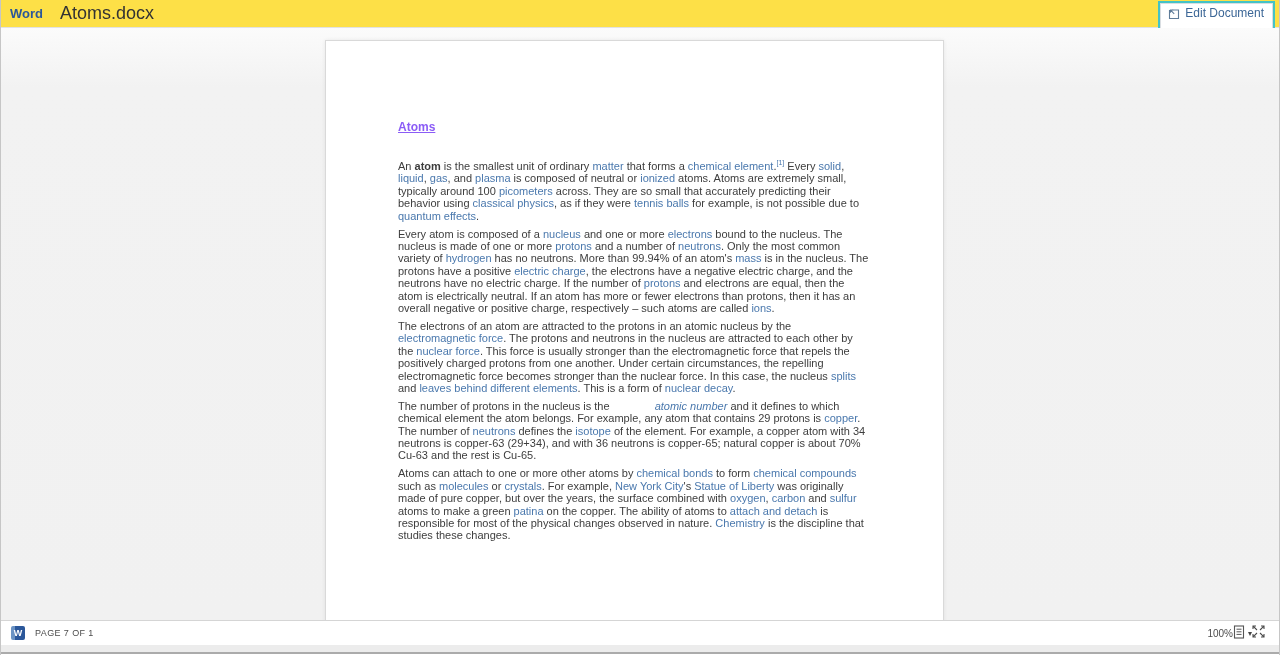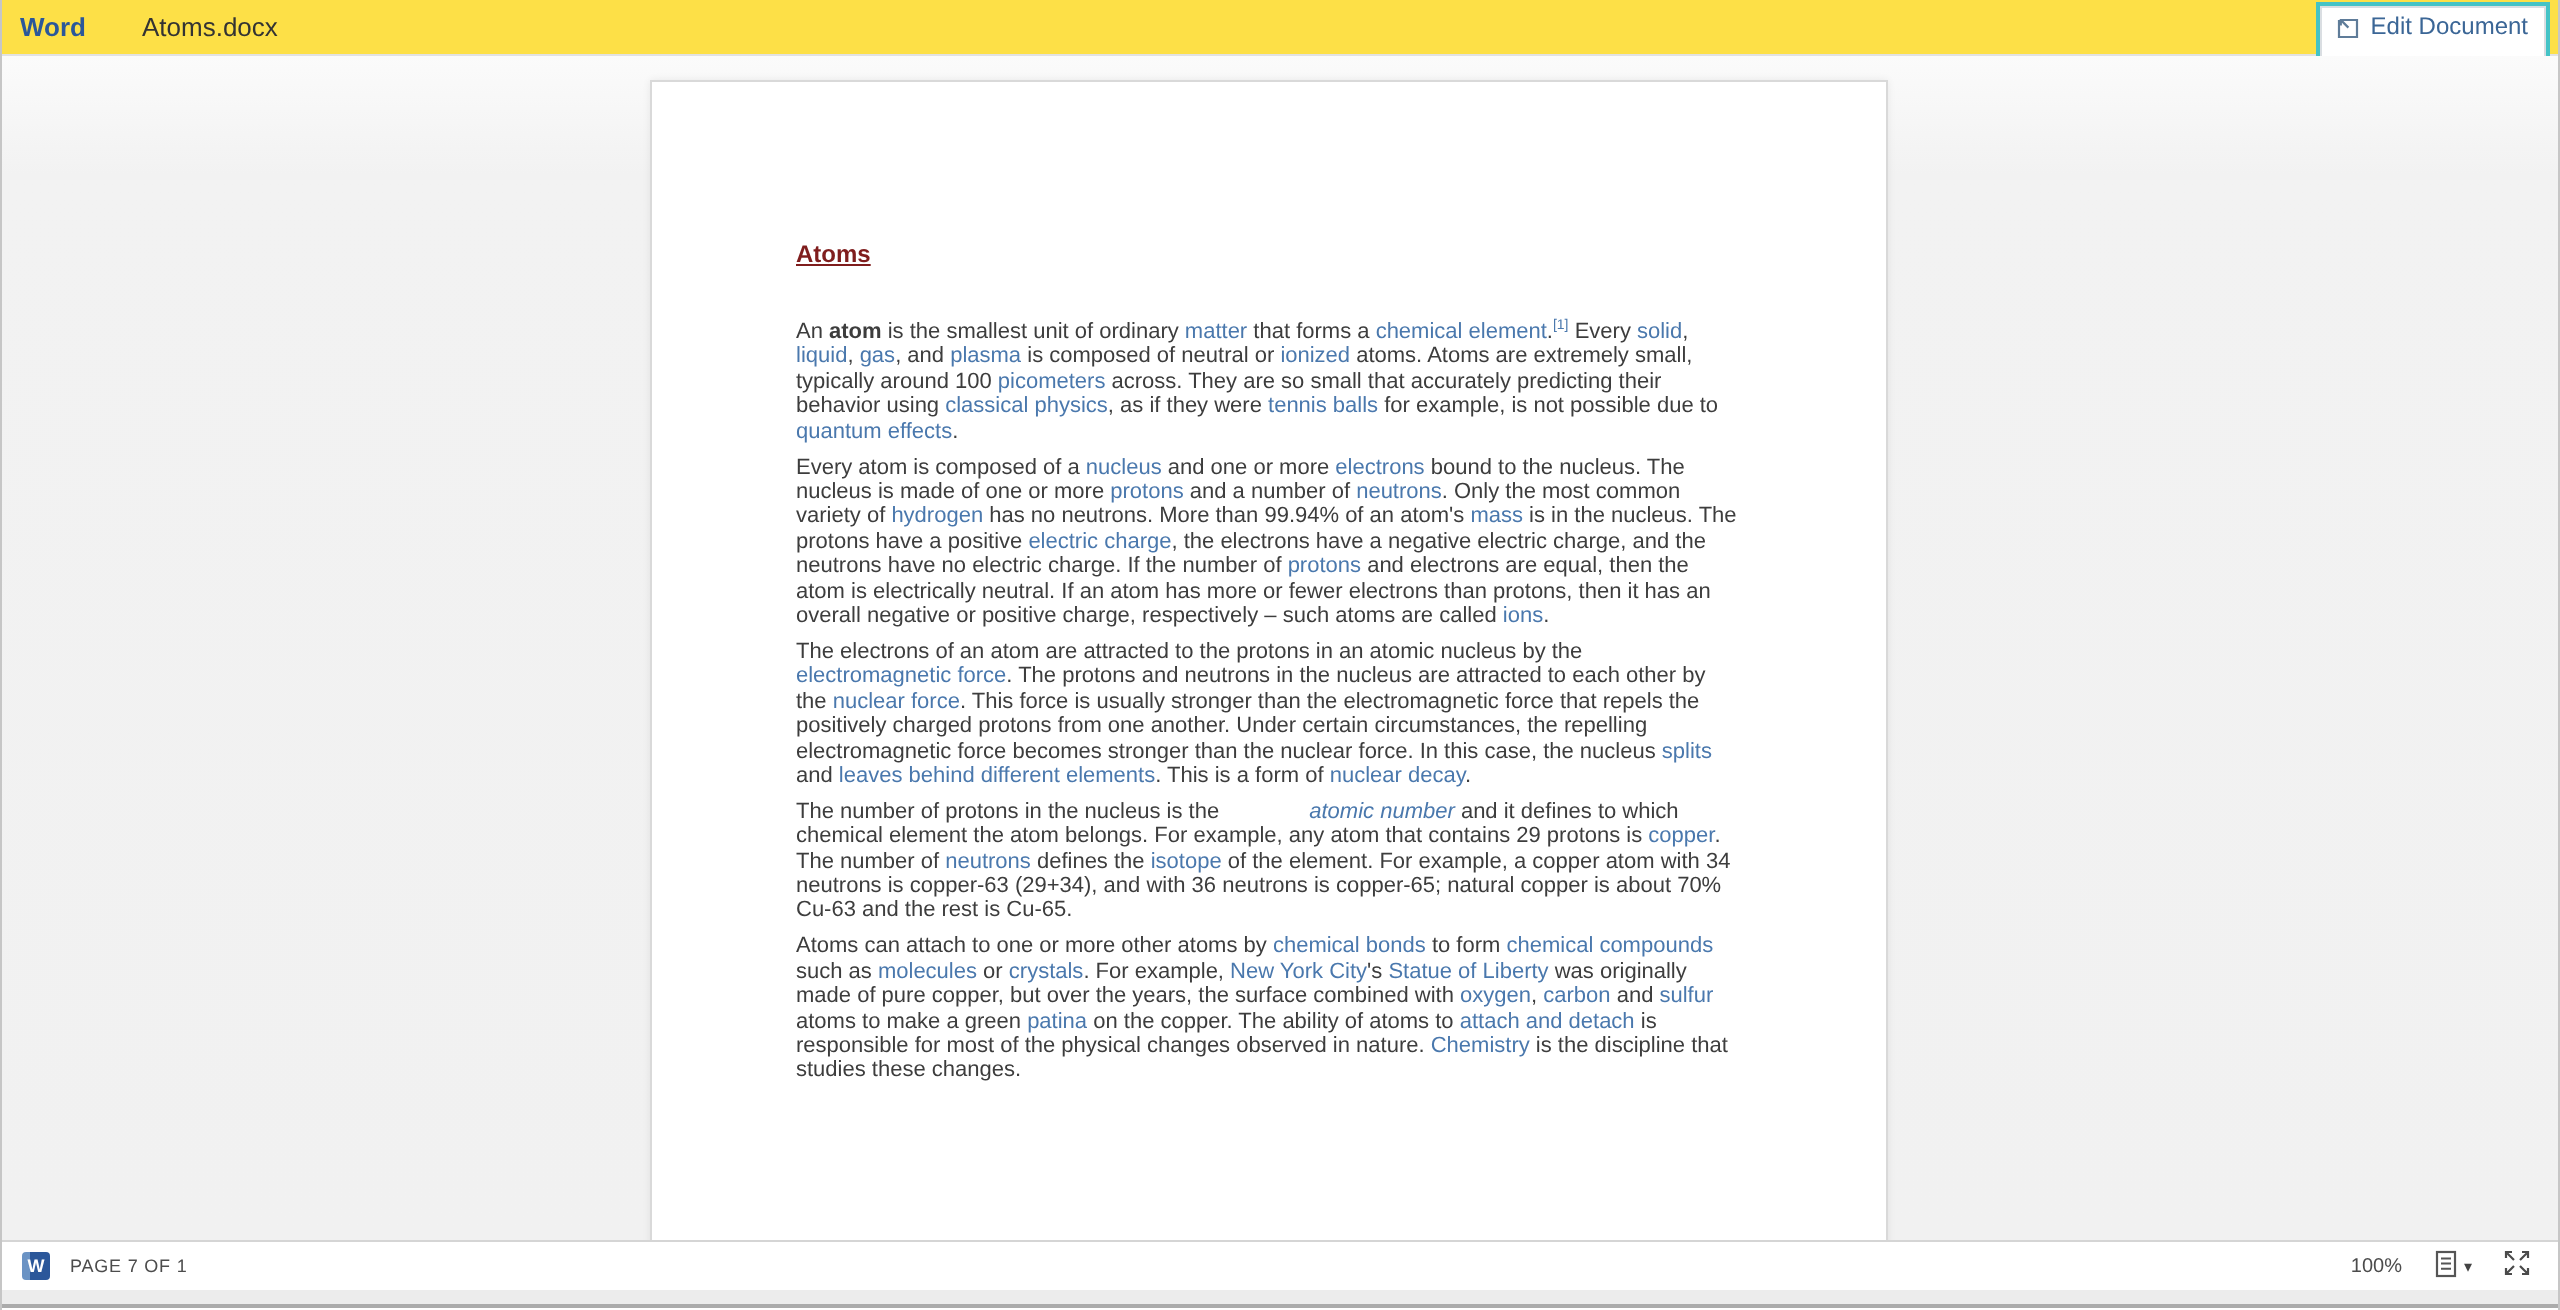--- a/index.html
+++ b/index.html
@@ -6,54 +6,54 @@
   html,body { width:1280px; height:655px; overflow:hidden; }
   body { font-family:"Liberation Sans", sans-serif; background:#ffffff; }
 
   .app { width:1280px; height:655px; position:relative;
          border-left:1px solid #c6c6c6; border-right:1px solid #c6c6c6; }
 
   
   .titlebar { height:28px; background:#fde047; border-bottom:1px solid #e2e2e2;
               display:flex; align-items:center; padding:0 4px 0 9px; position:relative; }
   .app-name { color:#2b579a; font-weight:bold; font-size:13px; }
-  .file-name { color:#333333; font-size:13px; margin-left:28px; }
+  .file-name { color:#333333; font-size:18px; margin-left:17px; }
   .edit-wrap { position:absolute; right:4px; top:1px; border:2px solid #44c3c6; background:#ffffff; }
   .edit-btn { display:flex; align-items:flex-end; gap:5px; background:#ffffff;
               border:1px solid #dadee2; padding:2px 8px 19px 7px; cursor:pointer;
               font-family:"Liberation Sans", sans-serif; font-size:12px; color:#3b6696; }
   .edit-btn svg { display:block; }
 
   
   .workspace { position:relative; height:592px; overflow:hidden;
                background:linear-gradient(180deg,#fbfbfb 0%, #f2f2f2 10%, #f1f1f1 100%); }
   .page { position:absolute; left:324px; top:12px; width:619px; height:900px;
           background:#ffffff; border:1px solid #d9d9d9; box-shadow:0 0 4px rgba(0,0,0,0.07); }
   .page-inner { padding:79px 73px 0 72px; }
 
   .doc-title { font-size:12px; font-weight:bold; text-decoration:underline;
-               color:#7f1d1d; margin:0 0 26px 0; }
+               color:#8b5cf6; margin:0 0 26px 0; }
   .para { font-size:11px; line-height:12.4px; color:#3d3d3d; margin:0 0 5.5px 0; }
   .para .b { font-weight:bold;margin-top:44px; }
   .para .i { font-style:italic;margin-left:42px; }
   .doclink { color:#4a78ad; cursor:pointer; }
   .doclink.i { font-style:italic; }
   sup { font-size:7px; line-height:0; }
 
   
   .statusbar { height:25px; background:#ffffff; border-top:1px solid #d5d5d5;
                display:flex; align-items:center; justify-content:space-between;
                padding:0 14px 0 10px; }
   .sb-left { display:flex; align-items:center; gap:10px; }
   .word-badge { width:14px; height:14px; border-radius:2px;
                 background:linear-gradient(90deg,#6b93c4 0 30%, #2b579a 30%);
                 color:#ffffff; font-size:9px; font-weight:bold;
                 display:flex; align-items:center; justify-content:center; }
   .page-indicator { font-size:9px; color:#4c4c4c; letter-spacing:0.4px; }
-  .sb-right { display:flex; align-items:center; gap:16px; }
+  .sb-right { display:flex; align-items:center; }
   .zoom-level { font-size:10px; color:#4c4c4c; }
   .sb-btn { display:flex; align-items:center; gap:3px; background:none; border:none;
             cursor:pointer; padding:0; }
   .caret { font-size:8px; color:#444444; }
 
   .bottom-strip { height:9px; background:#ececec; border-bottom:2px solid #ababab; }
 </style>
 </head>
 <body>
 

